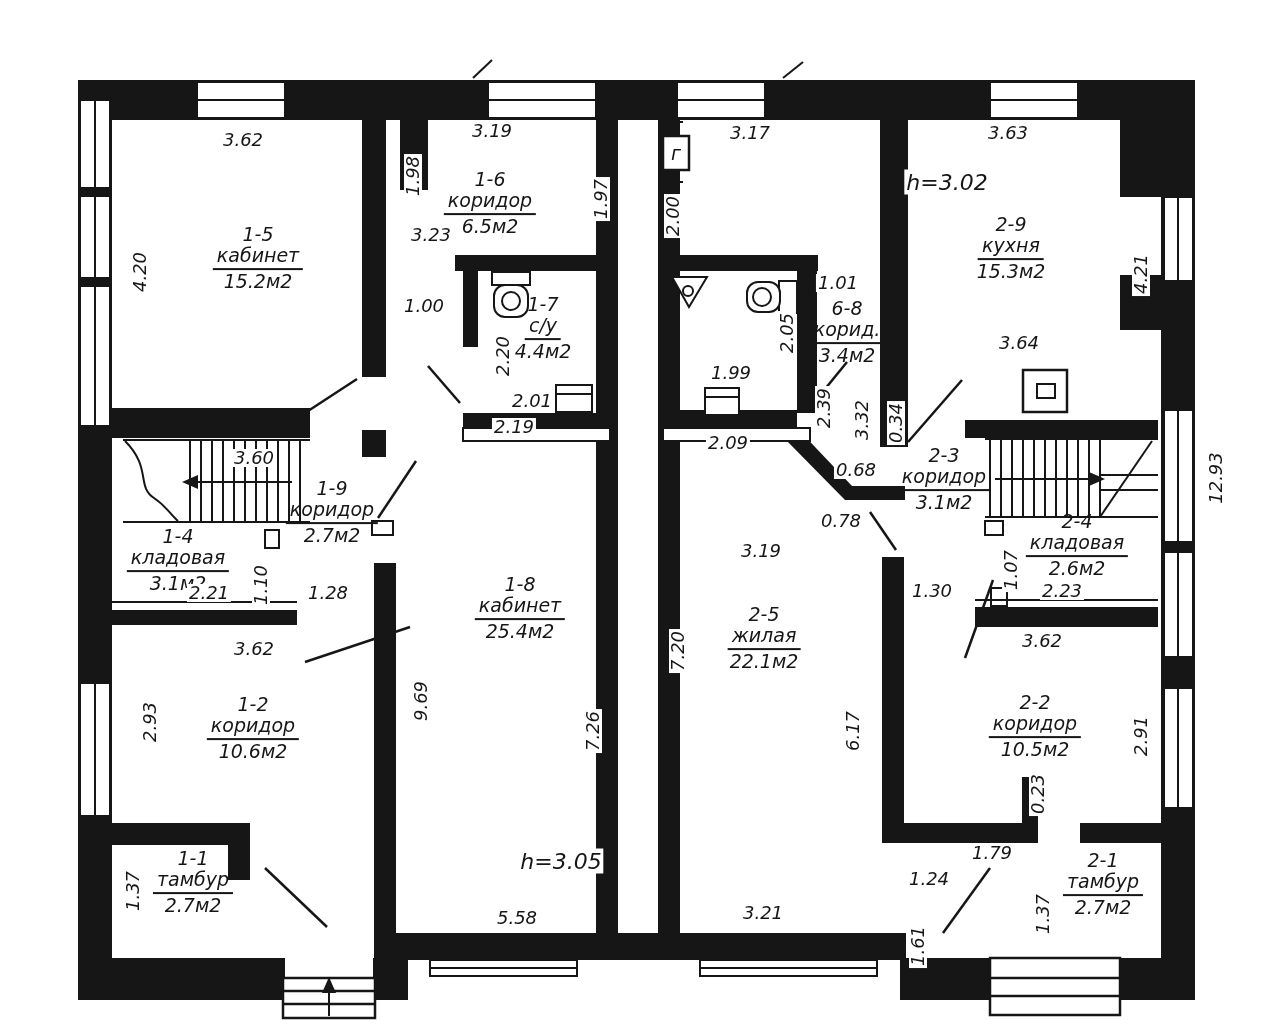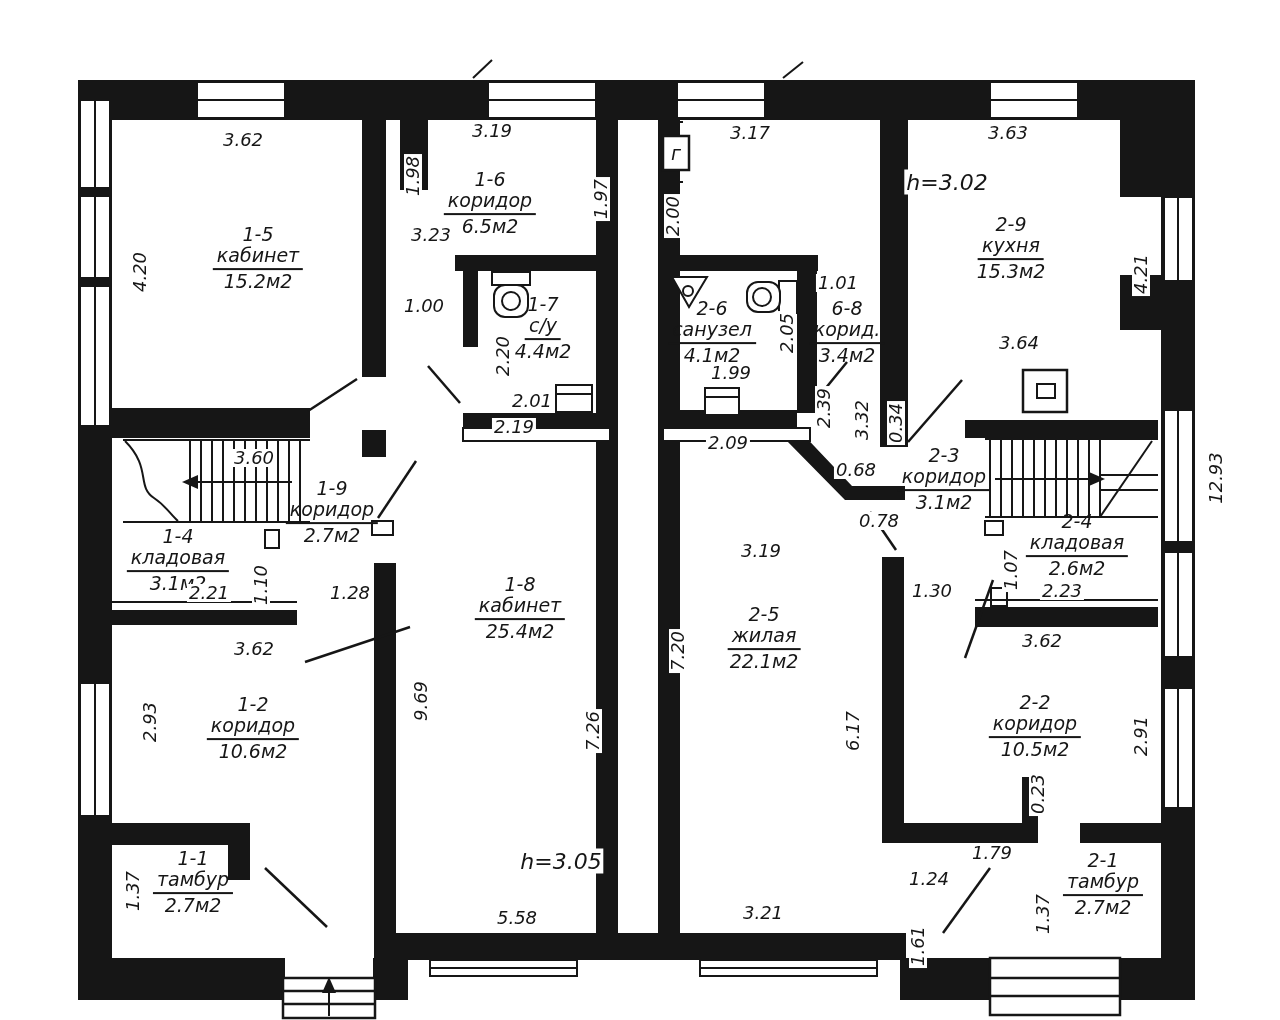--- a/index.html
+++ b/index.html
@@ -219,25 +219,20 @@
 <div class="room" style="left:193px;top:882px">
   <div class="num">1-1</div>
   <div><span class="nm">тамбур</span></div>
   <div class="ar">2.7м2</div>
 </div>
 <div class="room" style="left:1011px;top:248px">
   <div class="num">2-9</div>
   <div><span class="nm">кухня</span></div>
   <div class="ar">15.3м2</div>
 </div>
-<div class="room" style="left:712px;top:332px">
-  <div class="num">2-6</div>
-  <div><span class="nm">санузел</span></div>
-  <div class="ar">4.1м2</div>
-</div>
 <div class="room" style="left:847px;top:332px">
   <div class="num">6-8</div>
   <div><span class="nm">корид.</span></div>
   <div class="ar">3.4м2</div>
 </div>
 <div class="room" style="left:944px;top:479px">
   <div class="num">2-3</div>
   <div><span class="nm">коридор</span></div>
   <div class="ar">3.1м2</div>
 </div>
@@ -272,41 +267,41 @@
 <div class="dim" style="left:492px;top:131px">3.19</div>
 <div class="dim" style="left:431px;top:235px">3.23</div>
 <div class="dim v" style="left:601px;top:199px">1.97</div>
 <div class="dim" style="left:424px;top:306px">1.00</div>
 <div class="dim v" style="left:503px;top:356px">2.20</div>
 <div class="dim" style="left:532px;top:401px">2.01</div>
 <div class="dim" style="left:514px;top:427px">2.19</div>
 <div class="dim" style="left:254px;top:458px">3.60</div>
 <div class="dim" style="left:209px;top:593px">2.21</div>
 <div class="dim v" style="left:261px;top:585px">1.10</div>
-<div class="dim" style="left:350px;top:593px">1.28</div>
+<div class="dim" style="left:328px;top:593px">1.28</div>
 <div class="dim" style="left:254px;top:649px">3.62</div>
 <div class="dim v" style="left:150px;top:722px">2.93</div>
 <div class="dim v" style="left:133px;top:891px">1.37</div>
 <div class="dim v" style="left:421px;top:701px">9.69</div>
 <div class="dim v" style="left:593px;top:731px">7.26</div>
 <div class="dim" style="left:517px;top:918px">5.58</div>
 <div class="dim" style="left:750px;top:133px">3.17</div>
 <div class="dim v" style="left:673px;top:216px">2.00</div>
 <div class="dim" style="left:1008px;top:133px">3.63</div>
 <div class="dim v" style="left:1141px;top:274px">4.21</div>
 <div class="dim" style="left:1019px;top:343px">3.64</div>
 <div class="dim" style="left:838px;top:283px">1.01</div>
 <div class="dim v" style="left:787px;top:333px">2.05</div>
 <div class="dim" style="left:731px;top:373px">1.99</div>
 <div class="dim v" style="left:824px;top:408px">2.39</div>
 <div class="dim v" style="left:862px;top:420px">3.32</div>
 <div class="dim v" style="left:896px;top:423px">0.34</div>
 <div class="dim" style="left:728px;top:443px">2.09</div>
 <div class="dim" style="left:856px;top:470px">0.68</div>
-<div class="dim" style="left:879px;top:521px">0.78</div>
+<div class="dim" style="left:841px;top:521px">0.78</div>
 <div class="dim v" style="left:1011px;top:570px">1.07</div>
 <div class="dim" style="left:1062px;top:591px">2.23</div>
 <div class="dim" style="left:932px;top:591px">1.30</div>
 <div class="dim" style="left:1042px;top:641px">3.62</div>
 <div class="dim" style="left:761px;top:551px">3.19</div>
 <div class="dim v" style="left:678px;top:651px">7.20</div>
 <div class="dim v" style="left:853px;top:731px">6.17</div>
 <div class="dim" style="left:763px;top:913px">3.21</div>
 <div class="dim v" style="left:1216px;top:478px">12.93</div>
 <div class="dim v" style="left:1141px;top:736px">2.91</div>

